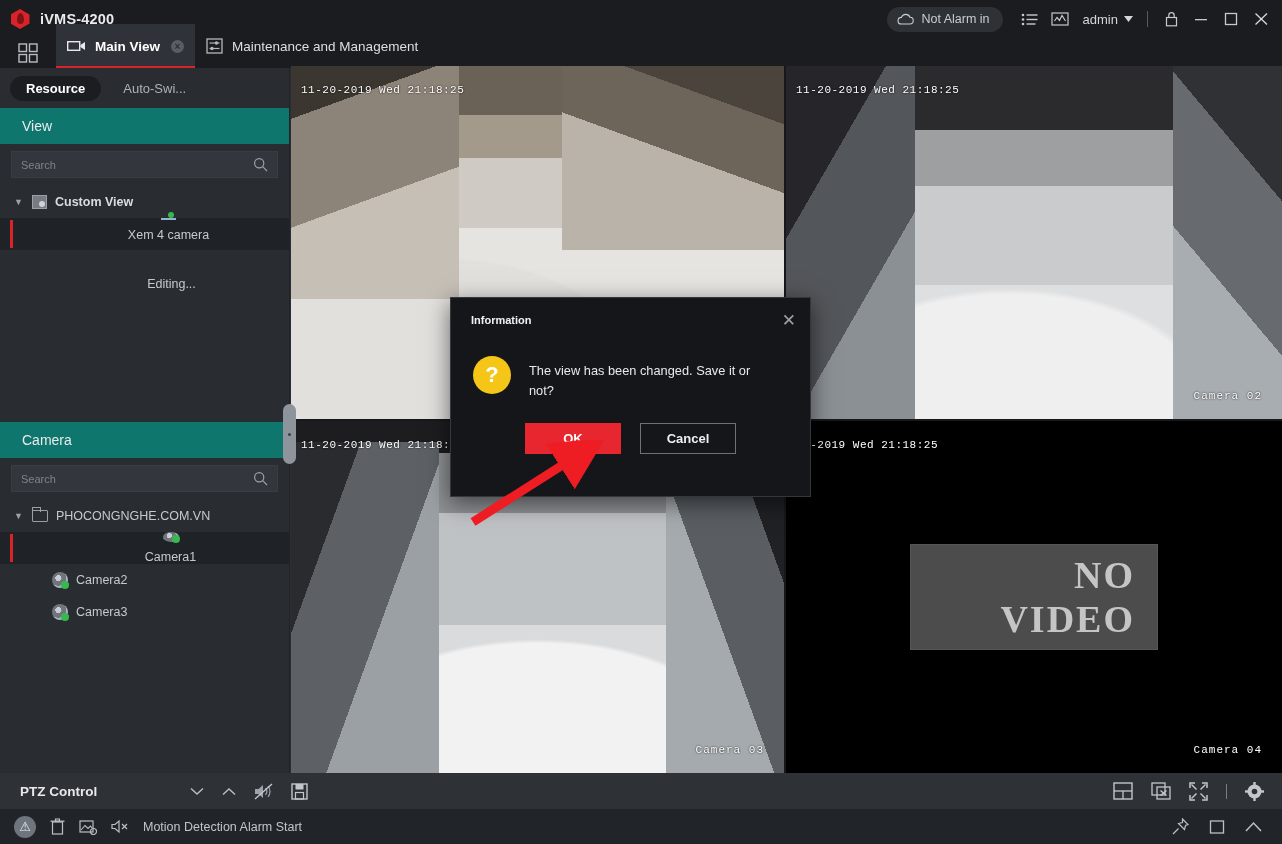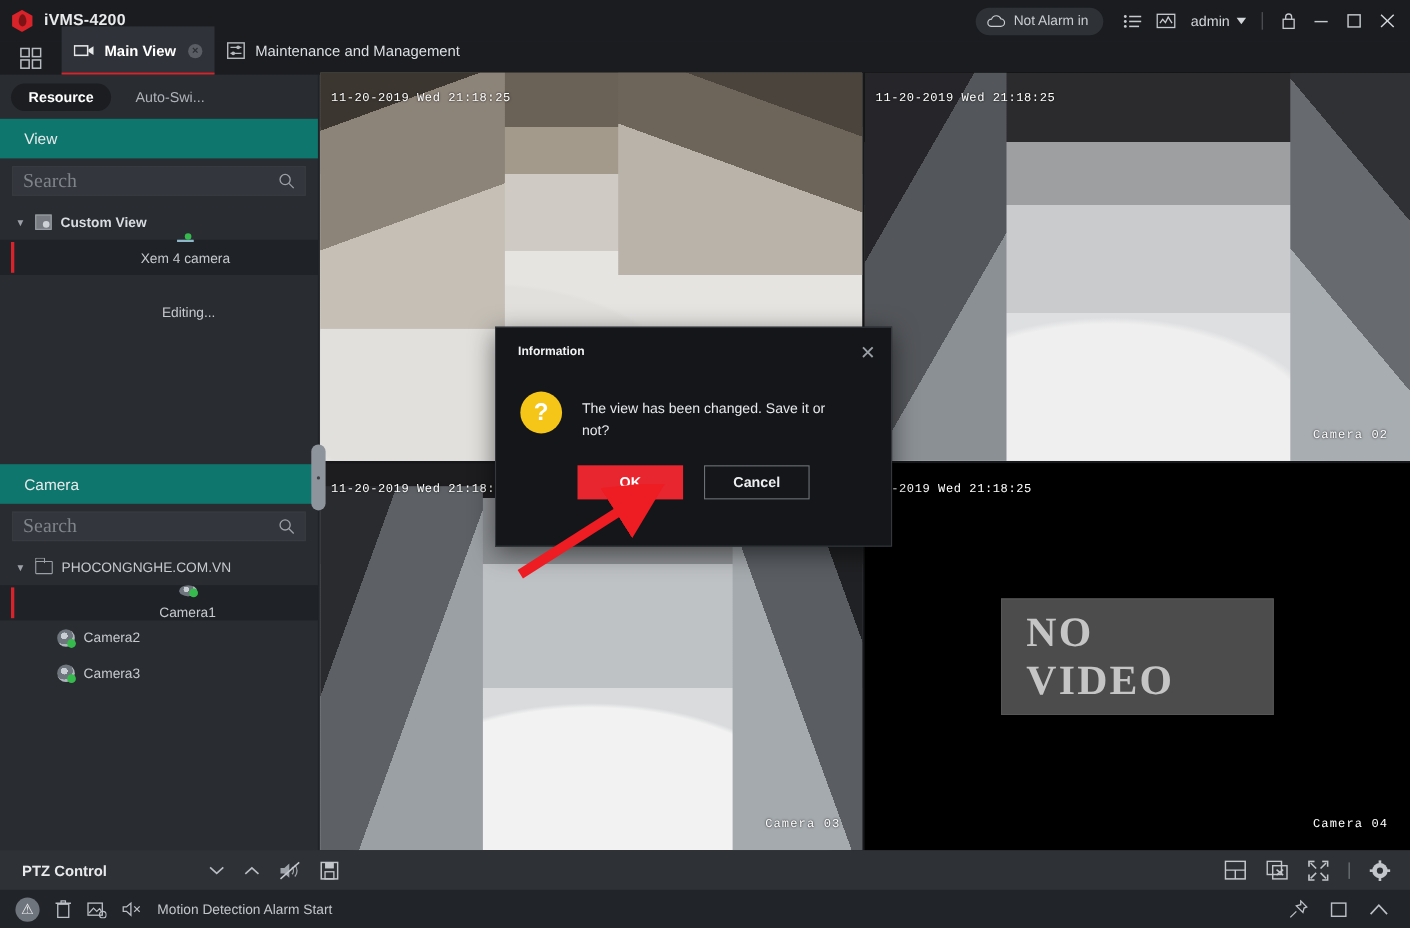--- a/index.html
+++ b/index.html
@@ -74,21 +74,21 @@
     height:36px; display:flex; align-items:center; padding:0 22px;
     color:#e8eaec; font-size:14px; font-weight:normal; background:#0f766e;
   }
   .search-row { padding:7px 11px 6px 11px; }
   .search {
     height:27px; background:#33363c; display:flex; align-items:center; padding:0 9px;
     border:1px solid #393c42;
   }
   .search input {
     flex:1; background:transparent; border:none; outline:none;
-    color:#7dd3fc; font-size:18px; font-family:Liberation Serif, serif;
+    color:#7dd3fc; font-size:11px; font-family:Liberation Sans, sans-serif;
   }
   .search input::placeholder { color:#7f838a; }
   .tree { padding-top:2px; }
   .tree-row {
     height:32px; display:flex; align-items:center; gap:8px; padding-left:14px; position:relative;
     color:#c6c9ce; font-size:12.5px;
   }
   .tree-row.selected { background:#1f2227;flex-direction:column; }
   .tree-row.selected::before {
     content:""; position:absolute; left:10px; top:2px; bottom:2px; width:3px; background:#d8232a;
@@ -121,21 +121,21 @@
     background:#36b94d;
   }
   .row-label { color:#c6c9ce; }
   .row-label.bold { font-weight:bold; color:#d9dce0; }
   .row-sub { color:#c6c9ce; margin-left:6px;margin-top:27px; }
   .row-actions { margin-left:auto; display:flex; align-items:center; gap:9px; padding-right:14px; color:#b4b8be;}
 
   
   .videoarea {
     position:absolute; left:291px; top:66px; width:991px; height:707px; background:#17181b;
-    display:grid; grid-template-columns:493px 496px; grid-template-rows:353px 352px; gap:2px;
+    display:grid; grid-template-columns:493px 496px; grid-template-rows:353px 352px; gap:2px;text-align:right;
   }
   .pane { position:relative; overflow:hidden; background:#000; }
   .ts {
     position:absolute; left:10px; top:18px; color:#fff;
     font-family:"Liberation Mono", monospace; font-size:11px; letter-spacing:.5px;
     text-shadow:0 0 2px #000; white-space:nowrap;
   }
   .camlabel {
     position:absolute; right:20px; bottom:17px; color:#fff;
     font-family:"Liberation Mono", monospace; font-size:11px; letter-spacing:1px;

